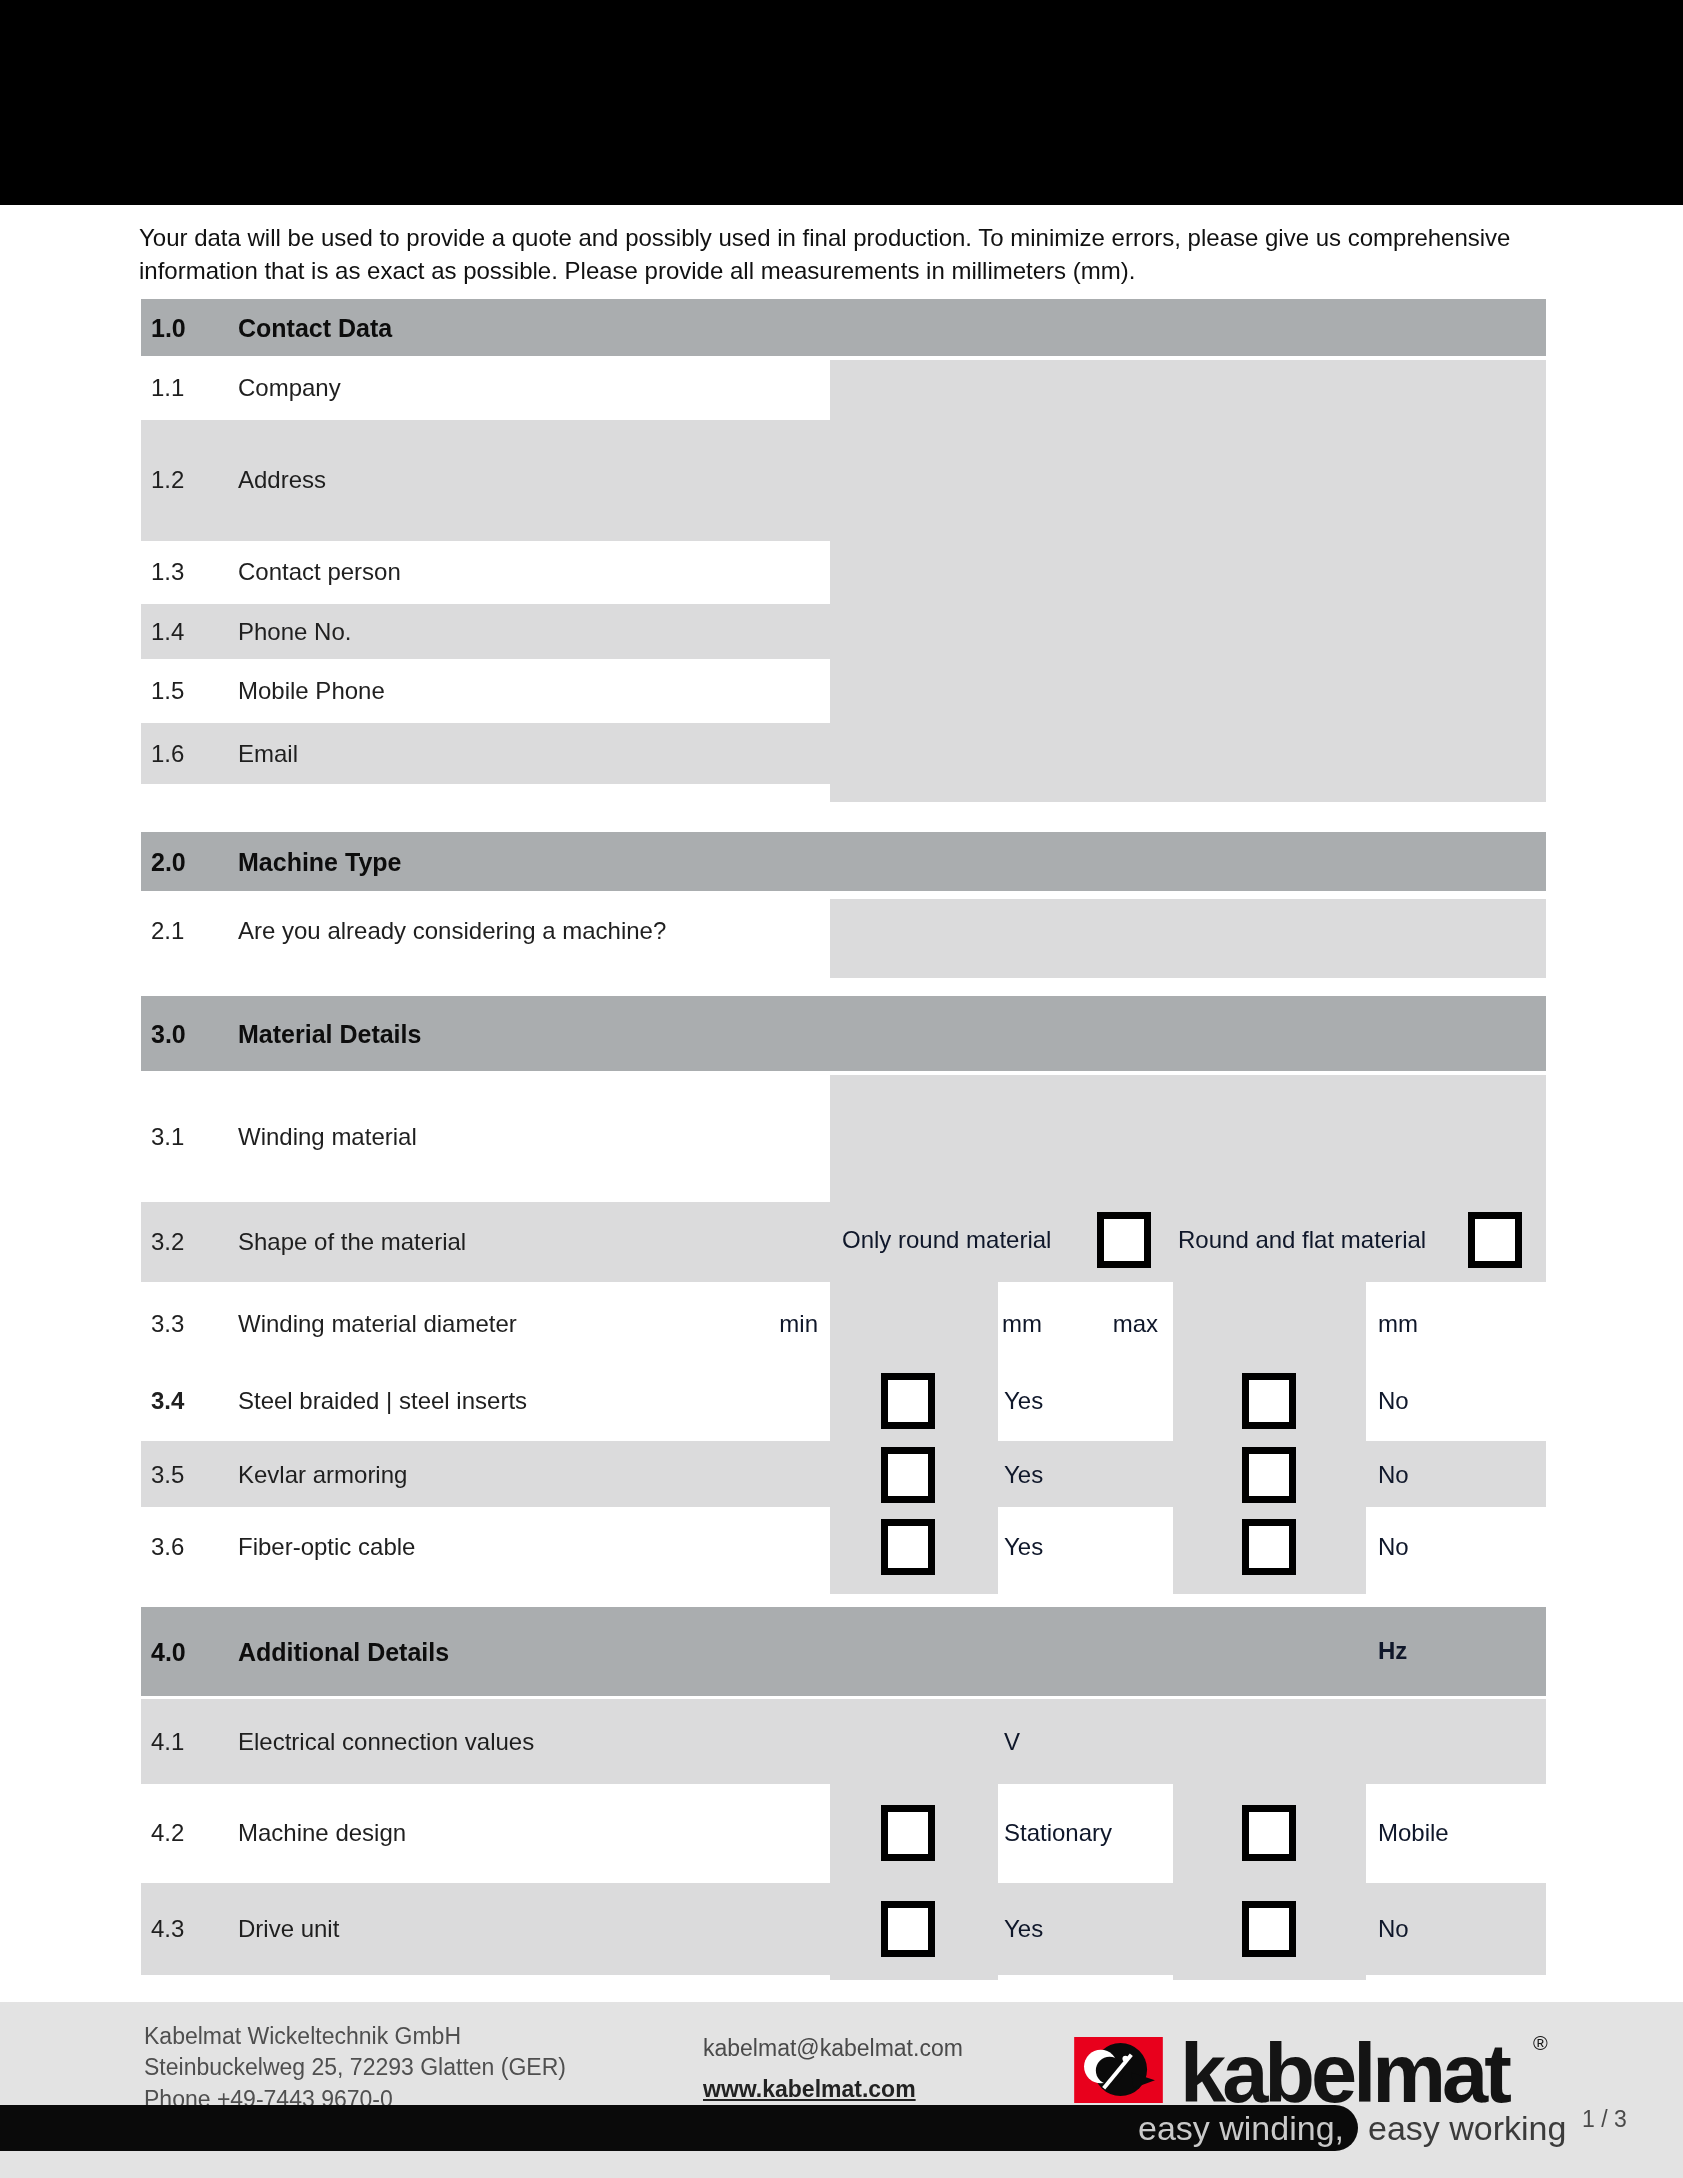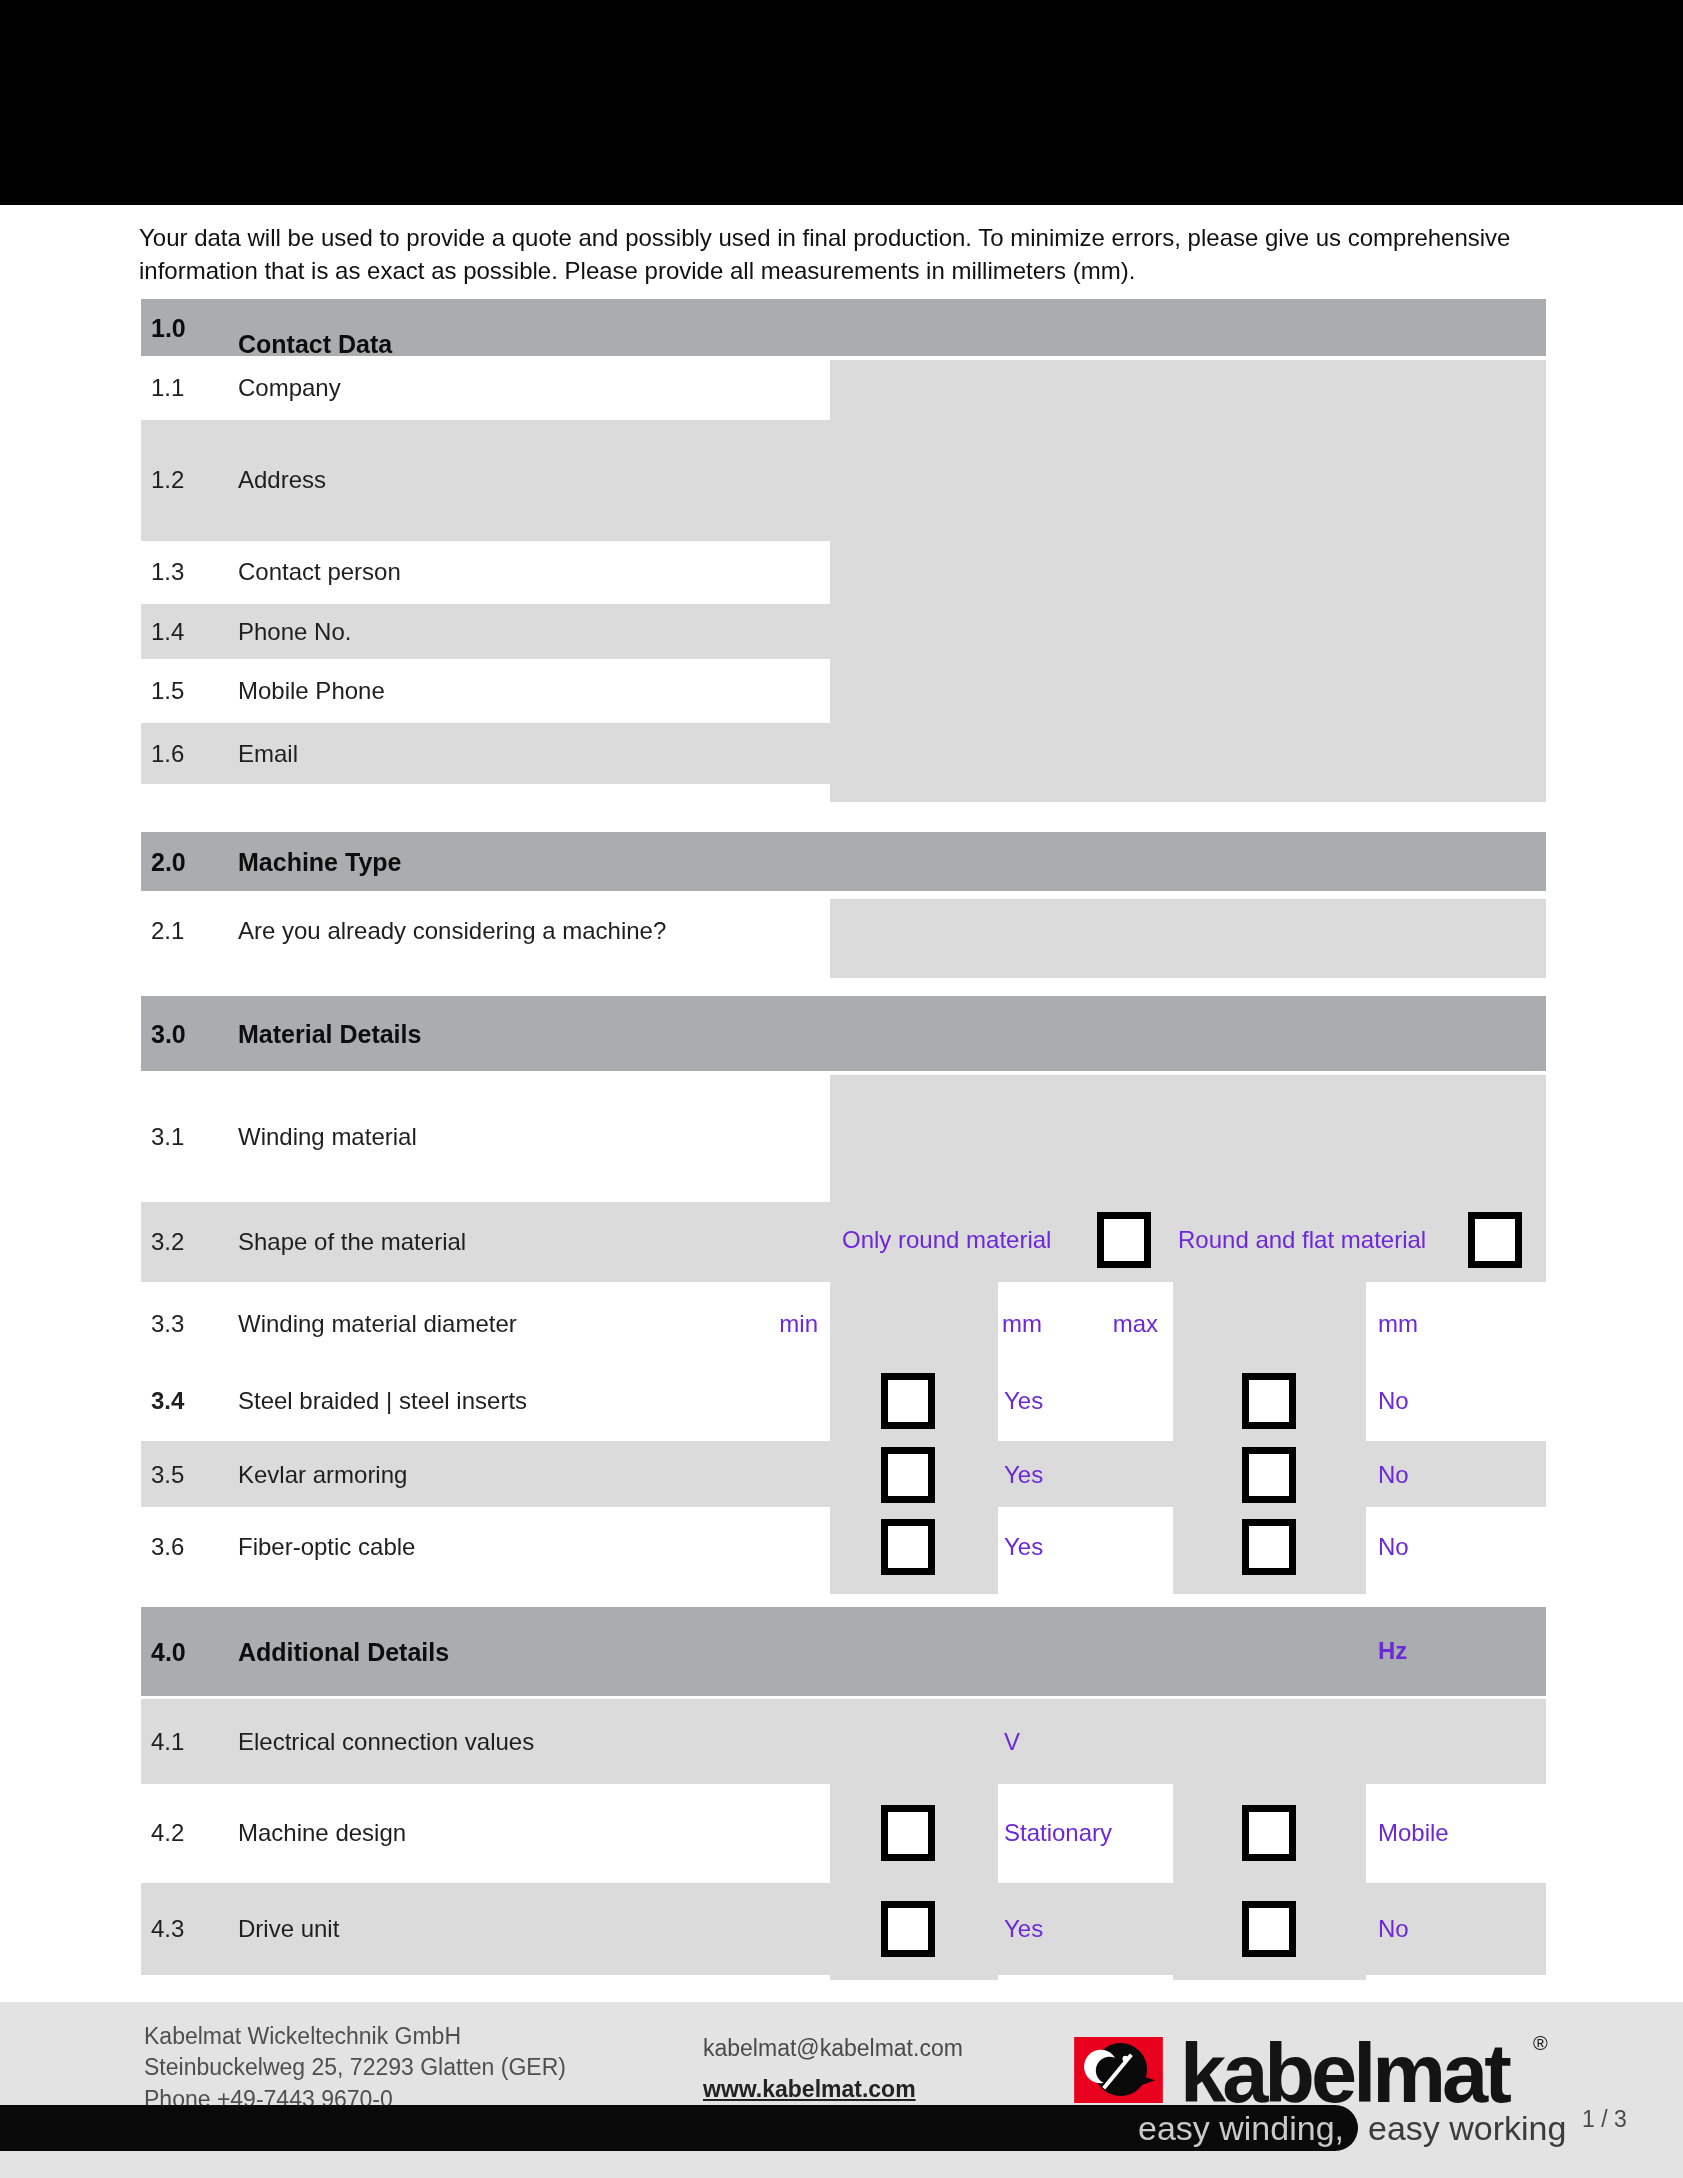--- a/index.html
+++ b/index.html
@@ -2,41 +2,41 @@
 <html><head>
 <meta charset="utf-8">
 <style>
   html,body{margin:0;padding:0;}
   body{width:1683px;height:2178px;position:relative;background:#ffffff;
        font-family:"Liberation Sans", sans-serif;overflow:hidden;}
   .abs{position:absolute;}
   .rect{position:absolute;}
   .band{background:#aaadaf;}
   .gray{background:#dbdbdc;}
-  .txt{position:absolute;white-space:nowrap;line-height:36px;font-size:24px;color:#6d28d9;}
+  .txt{position:absolute;white-space:nowrap;line-height:36px;font-size:24px;color:#0f172a;}
   .num{position:absolute;white-space:nowrap;line-height:36px;font-size:24px;color:#1f1f1f;left:151px;}
   .lab{position:absolute;white-space:nowrap;line-height:36px;font-size:24px;color:#1f1f1f;left:238px;}
   .bandtxt{font-weight:bold;color:#0d0d0d;font-size:25px;}
   .checkbox{position:absolute;width:40px;height:42px;background:#ffffff;border:7px solid #000000;}
   .inputzone{position:absolute;background:transparent;}
   .ftxt{position:absolute;white-space:nowrap;line-height:30px;font-size:23px;color:#4f4f4f;}
   .rightal{text-align:right;}
 </style>
 </head>
 <body>
 
 <div class="rect" style="left:0;top:0;width:1683px;height:205px;background:#000000;">
 </div>
 
 <div class="txt" style="left:139px;top:220px;color:#111111;">Your data will be used to provide a quote and possibly used in final production. To minimize errors, please give us comprehensive</div>
 <div class="txt" style="left:139px;top:253px;color:#111111;">information that is as exact as possible. Please provide all measurements in millimeters (mm).</div>
 
 <div class="rect band" style="left:141px;top:299px;width:1405px;height:57px;"></div>
 <div class="num bandtxt" style="top:310px;">1.0</div>
-<div class="lab bandtxt" style="top:326px;text-align:right;">Contact Data</div>
+<div class="lab bandtxt" style="top:310px;text-align:right;">Contact Data</div>
 
 <div class="rect gray" style="left:830px;top:360px;width:716px;height:442px;"></div>
 
 <div class="rect gray" style="left:141px;top:420px;width:1405px;height:121px;"></div>
 <div class="rect gray" style="left:141px;top:604px;width:1405px;height:55px;"></div>
 <div class="rect gray" style="left:141px;top:723px;width:1405px;height:61px;"></div>
 
 <div class="num" style="top:370px;">1.1</div>
 <div class="lab" style="top:370px;">Company</div>
 <div class="inputzone" style="left:830px;top:360px;width:716px;height:55px;"></div>

